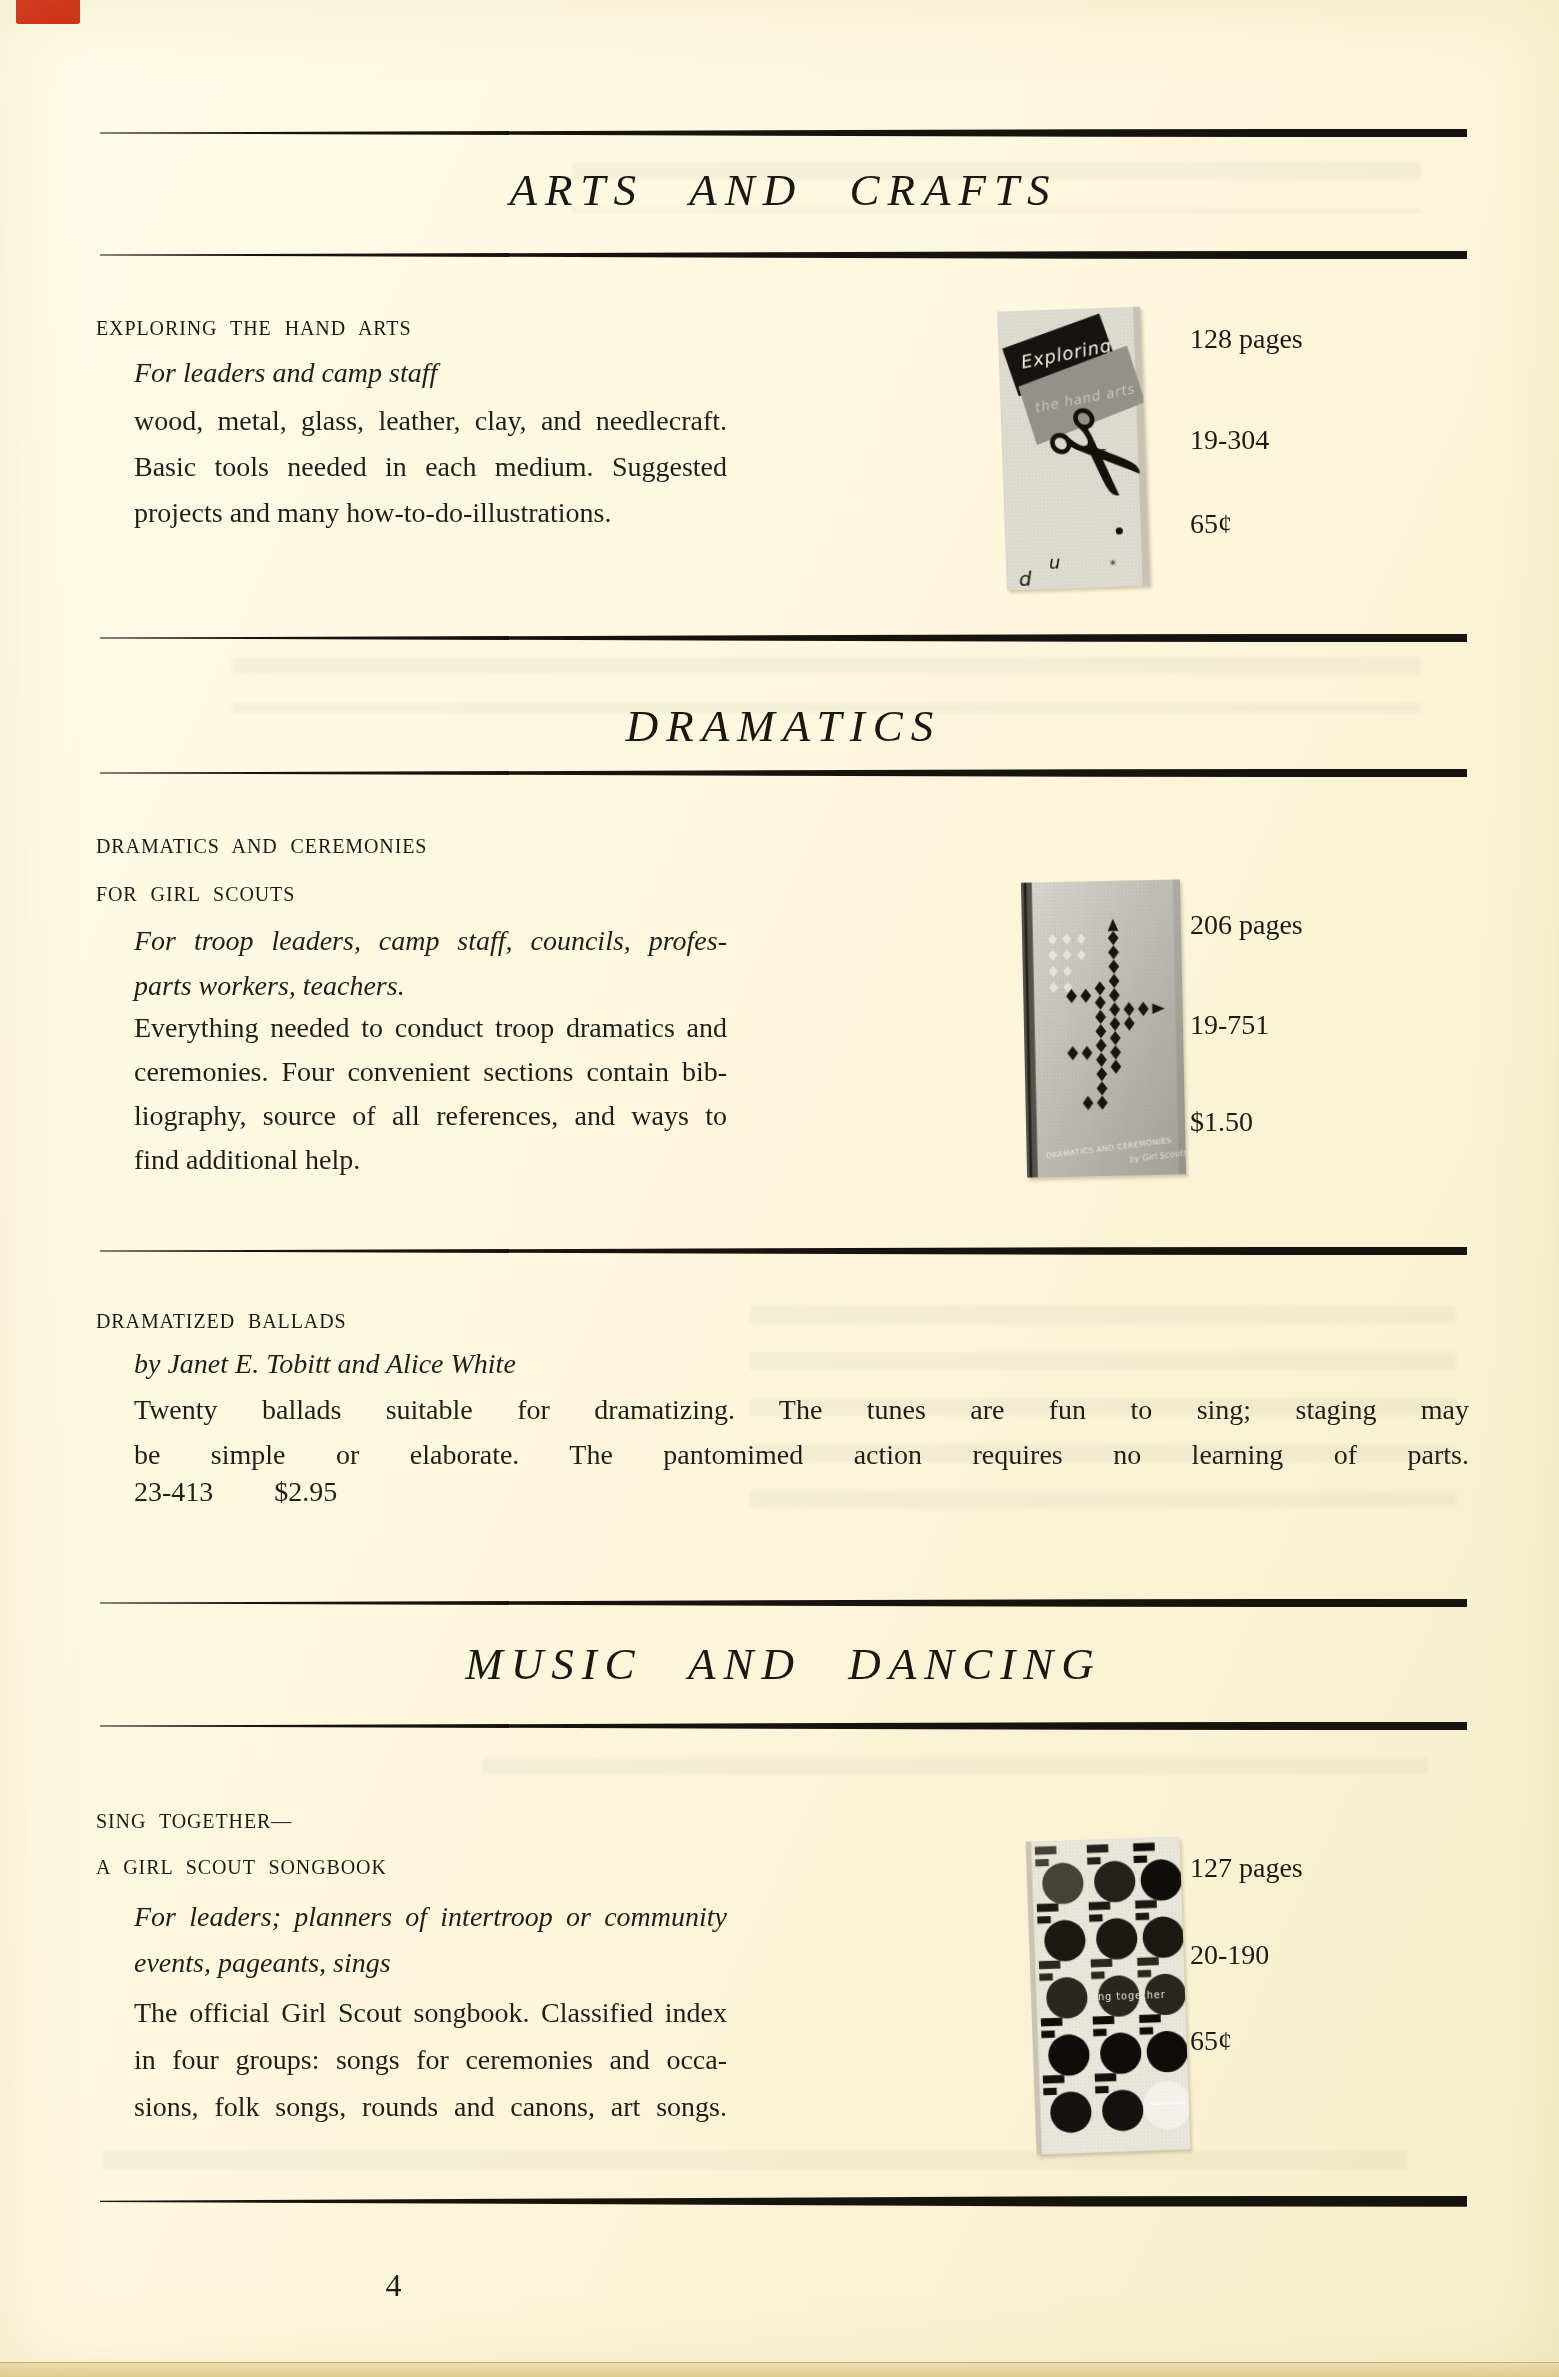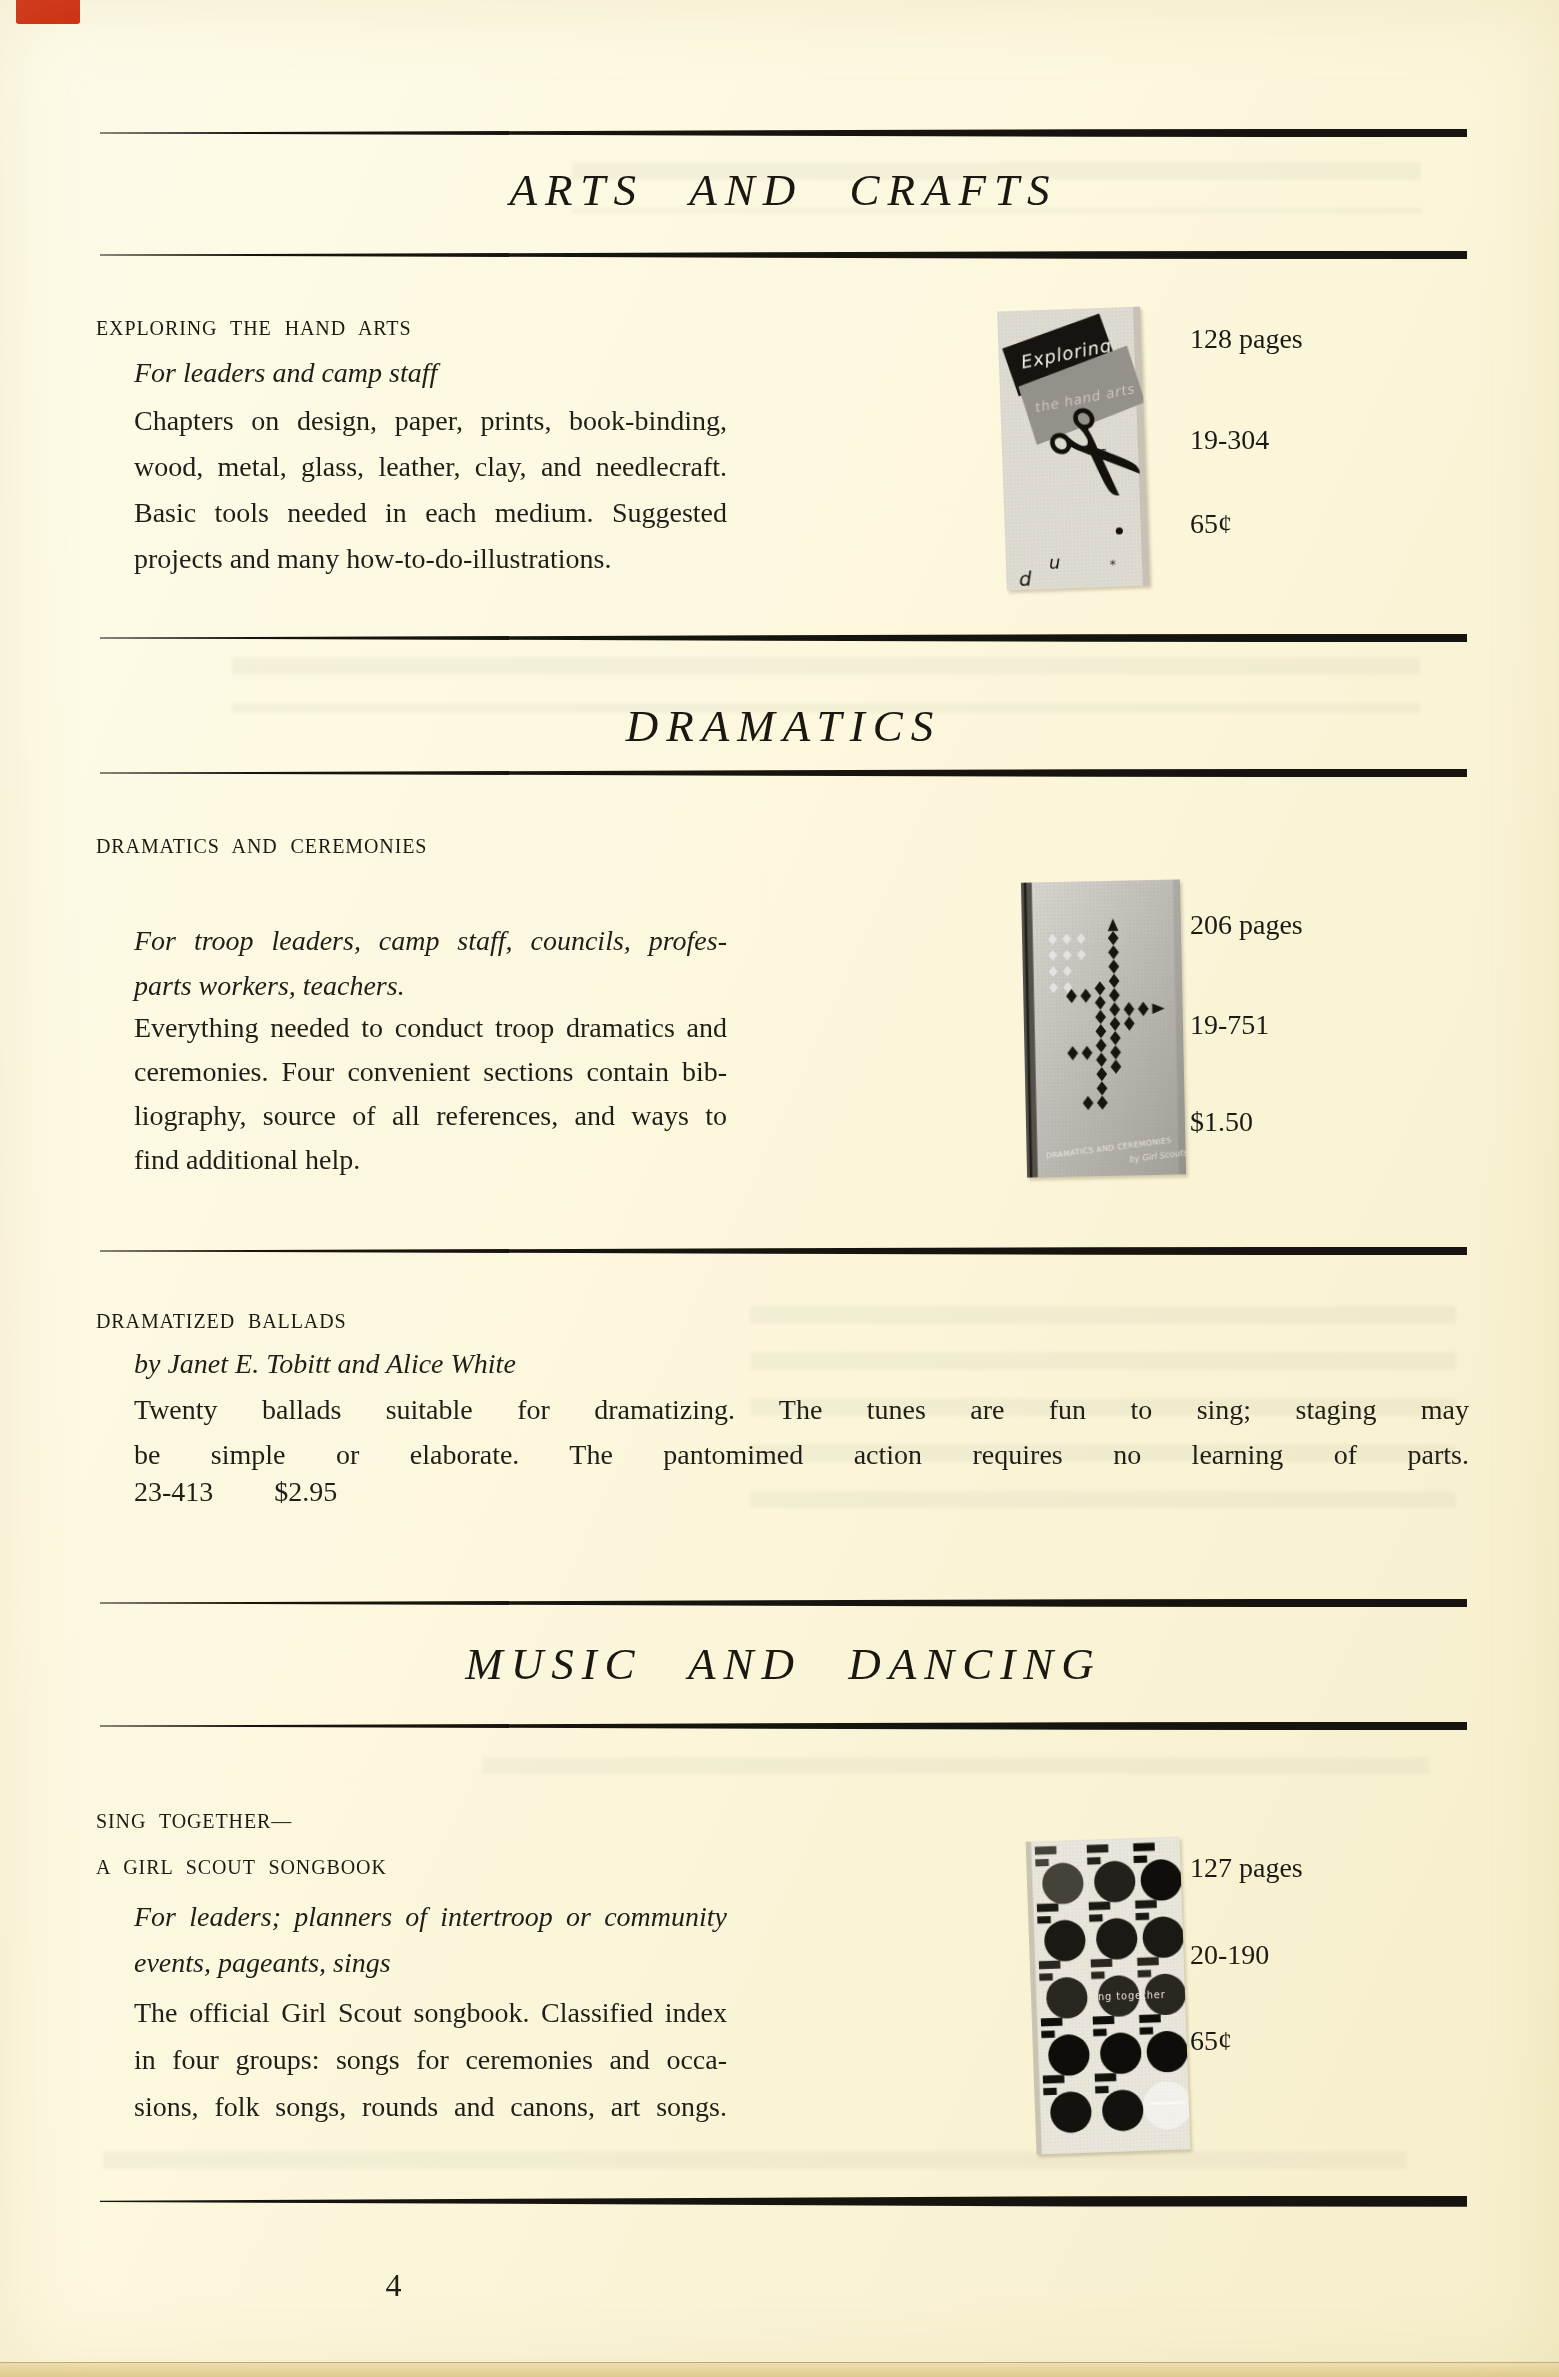--- a/index.html
+++ b/index.html
@@ -79,21 +79,20 @@
 
   <div class="rule" style="top:129px"></div>
   <div class="section-head" style="top:163px">ARTS AND CRAFTS</div>
   <div class="rule" style="top:251px"></div>
 
   <div class="entry-title" style="left:96px;top:304px">EXPLORING THE HAND ARTS</div>
   <div class="tblock italic-block" style="left:134px;top:350px;width:593px">
     <div class="l">For leaders and camp staff</div>
   </div>
   <div class="tblock" style="left:134px;top:398px;width:593px">
-    <div class="j">Chapters on design, paper, prints, book-binding,</div>
     <div class="j">wood, metal, glass, leather, clay, and needlecraft.</div>
     <div class="j">Basic tools needed in each medium. Suggested</div>
     <div class="l">projects and many how-to-do-illustrations.</div>
   </div>
 
   <div class="cover" style="left:1002px;top:309px;transform:rotate(-2deg)">
     <svg width="143" height="279" viewBox="0 0 160 312">
       <defs>
         <pattern id="ht1" width="4" height="4" patternUnits="userSpaceOnUse">
             <circle cx="1" cy="1" r="0.8" fill="#b5b1a4"></circle>
@@ -122,20 +121,21 @@
   <div class="detail" style="top:324px">128 pages</div>
   <div class="detail" style="top:425px">19-304</div>
   <div class="detail" style="top:509px">65¢</div>
 
   <div class="rule" style="top:634px"></div>
   <div class="section-head" style="top:699px">DRAMATICS</div>
   <div class="rule" style="top:769px"></div>
 
   <div class="entry-title" style="left:96px;top:822px;line-height:48px">
     <div>DRAMATICS AND CEREMONIES</div>
+    <div>FOR GIRL SCOUTS</div>
   </div>
   <div class="tblock italic-block" style="left:134px;top:918px;width:593px">
     <div class="j" style="line-height:45px">For troop leaders, camp staff, councils, profes-</div>
     <div class="l" style="line-height:45px">parts workers, teachers.</div>
   </div>
   <div class="tblock" style="left:134px;top:1006px;width:593px">
     <div class="j" style="line-height:44px">Everything needed to conduct troop dramatics and</div>
     <div class="j" style="line-height:44px">ceremonies. Four convenient sections contain bib-</div>
     <div class="j" style="line-height:44px">liography, source of all references, and ways to</div>
     <div class="l" style="line-height:44px">find additional help.</div>

